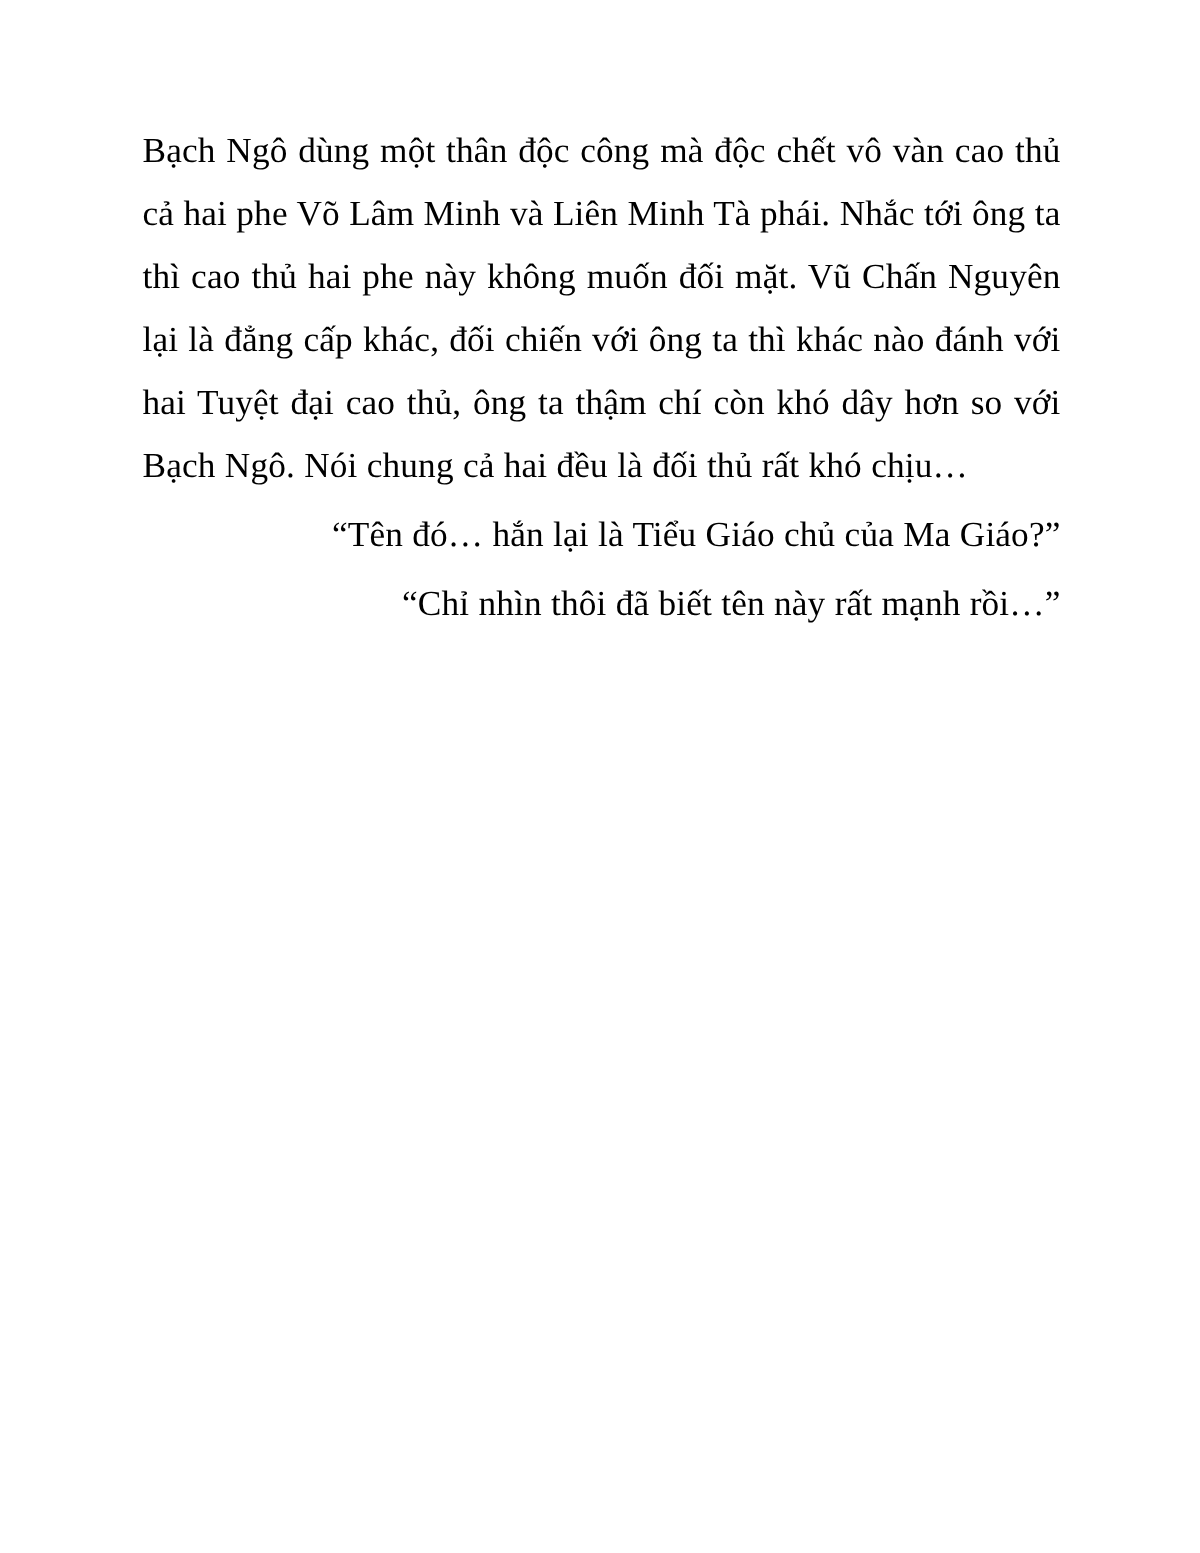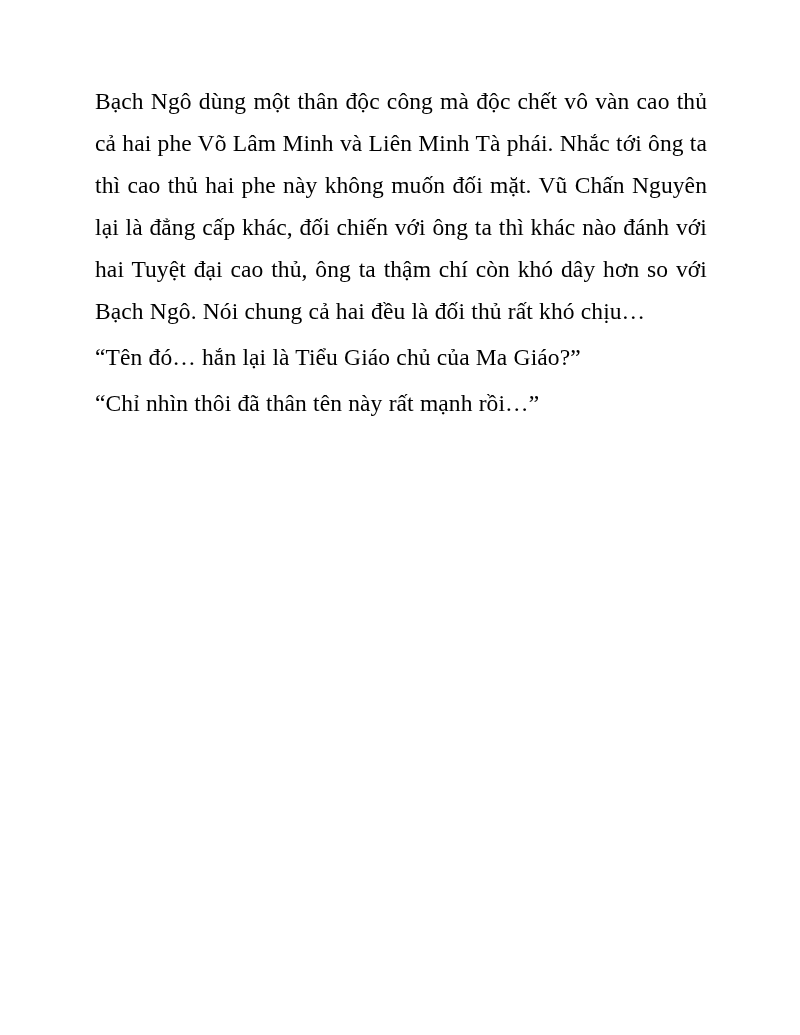--- a/index.html
+++ b/index.html
@@ -32,28 +32,28 @@
     padding: 0;
     font-size: 23.5px;
     line-height: 42px;
     text-align: justify;
     text-justify: inter-word;
     letter-spacing: 0.1px;
     word-spacing: 0.2px;
     -webkit-font-smoothing: antialiased;
   }
   p.para.last-of-block {
-    text-align: left;
+    text-align: right;
   }
   p.para + p.para {
     margin-top: 4px;
   }
 </style>
 </head>
 <body>
 
 <div class="page">
   <div class="text-column">
     <p class="para">Bạch Ngô dùng một thân độc công mà độc chết vô vàn cao thủ cả hai phe Võ Lâm Minh và Liên Minh Tà phái. Nhắc tới ông ta thì cao thủ hai phe này không muốn đối mặt. Vũ Chấn Nguyên lại là đẳng cấp khác, đối chiến với ông ta thì khác nào đánh với hai Tuyệt đại cao thủ, ông ta thậm chí còn khó dây hơn so với Bạch Ngô. Nói chung cả hai đều là đối thủ rất khó chịu…</p>
     <p class="para last-of-block">“Tên đó… hắn lại là Tiểu Giáo chủ của Ma Giáo?”</p>
-    <p class="para last-of-block">“Chỉ nhìn thôi đã thân tên này rất mạnh rồi…”</p>
+    <p class="para last-of-block">“Chỉ nhìn thôi đã biết tên này rất mạnh rồi…”</p>
   </div>
 </div>
 
 </body></html>

